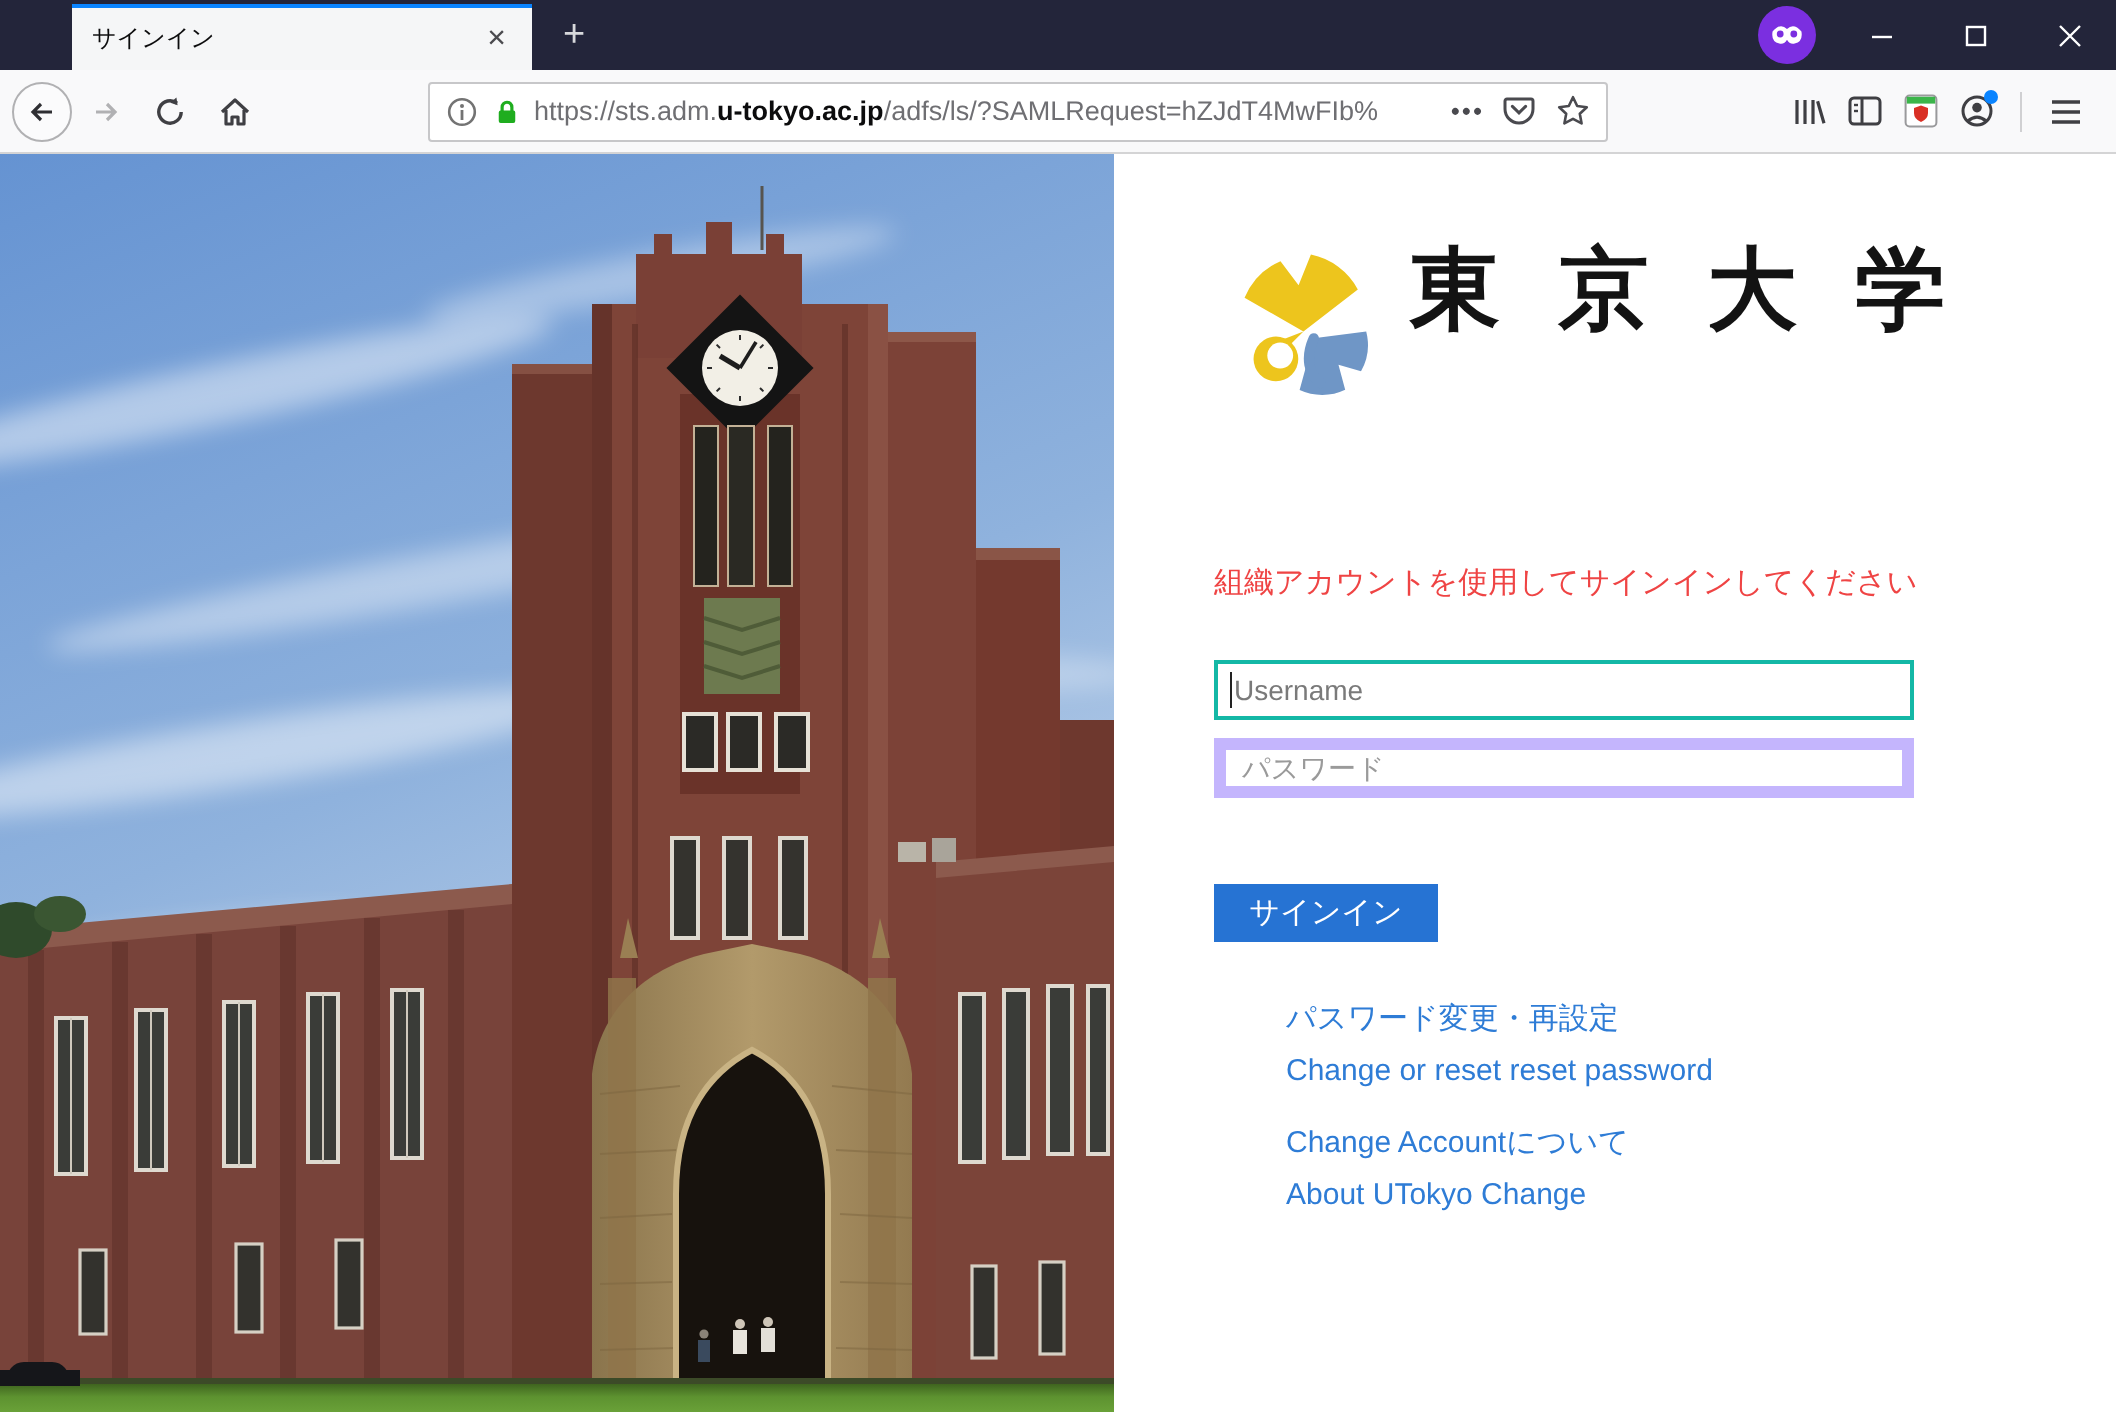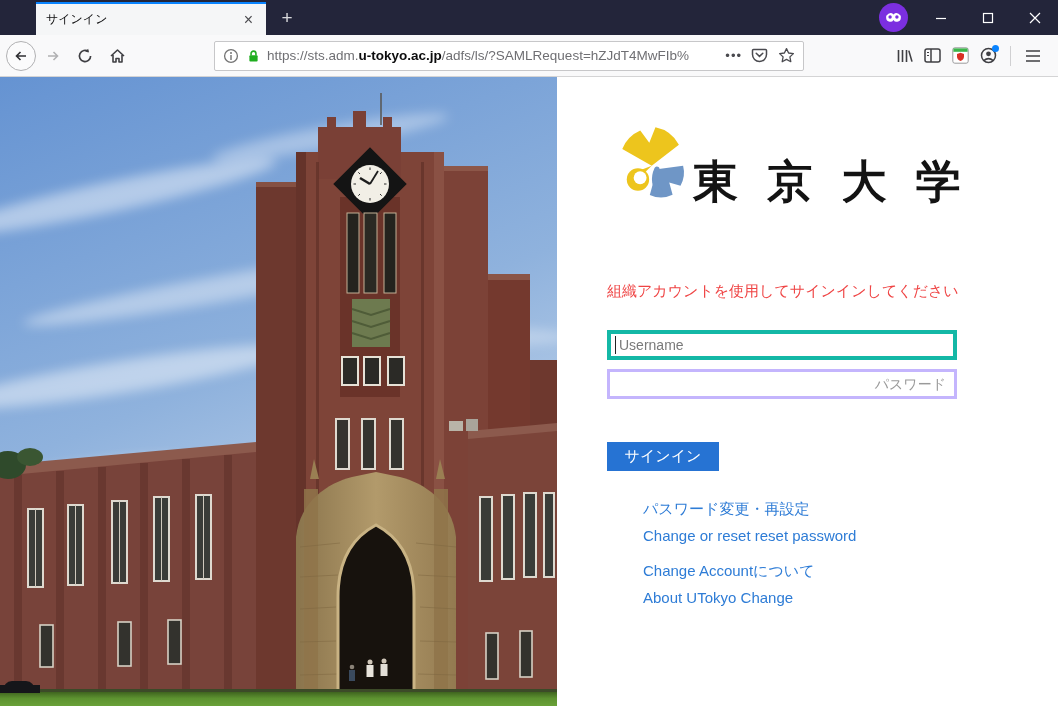--- a/index.html
+++ b/index.html
@@ -39,33 +39,33 @@
   .acct-dot { position:absolute; top:3px; right:3px; width:7px; height:7px;
     border-radius:50%; background:#0a84ff; }
   .tb-sep { width:1px; height:20px; background:#d0d0d2; margin:0 8px; }
 
   
   .content { display:flex; height:631px; }
   .photo { width:557px; height:631px; flex:0 0 557px; }
   .panel { flex:1; background:#fff; padding:45px 0 0 50px; }
 
   
-  .logo-row { display:flex; align-items:flex-end; gap:0; margin-bottom:76px; }
+  .logo-row { display:flex; align-items:flex-start; gap:12px; margin-bottom:76px; }
   .logo-jp { font-family:"Liberation Serif","DejaVu Serif",serif; font-weight:700;
     font-size:45px; line-height:1.05; letter-spacing:9px; color:#131313; white-space:nowrap; }
   .logo-en { font-family:"Liberation Serif","DejaVu Serif",serif; font-size:17px;
     letter-spacing:.4px; color:#111; margin-top:4px; white-space:nowrap; }
 
   .instruction { font-size:15px; color:#ef4444; margin-bottom:29px; }
 
   .field-wrap { position:relative; width:350px; }
   .field { width:350px; height:30px; font-size:14px; padding:0 8px;
     font-family:"Liberation Sans",sans-serif; background:#fff; outline:none; }
-  .user { border:4px solid #14b8a6; margin-bottom:9px; }
-  .pass { border:3px solid #c4b5fd;text-align:right; }
+  .user { border:2px solid #14b8a6; margin-bottom:9px; }
+  .pass { border:6px solid #c4b5fd; }
   .user::placeholder { color:#7a7a7a; opacity:1; }
   .pass::placeholder { color:#9a9a9a; opacity:1; }
   .caret { position:absolute; left:8px; top:6px; width:1px; height:18px; background:#222;
     animation:blink 1.1s steps(1) infinite; }
   @keyframes blink { 50% { opacity:0; } }
 
   .signin-btn { margin-top:43px; width:112px; height:29px; background:#2673d3;
     color:#fff; border:none; font-size:15px; font-family:"Liberation Sans",sans-serif;
     display:block; cursor:pointer; }
 

